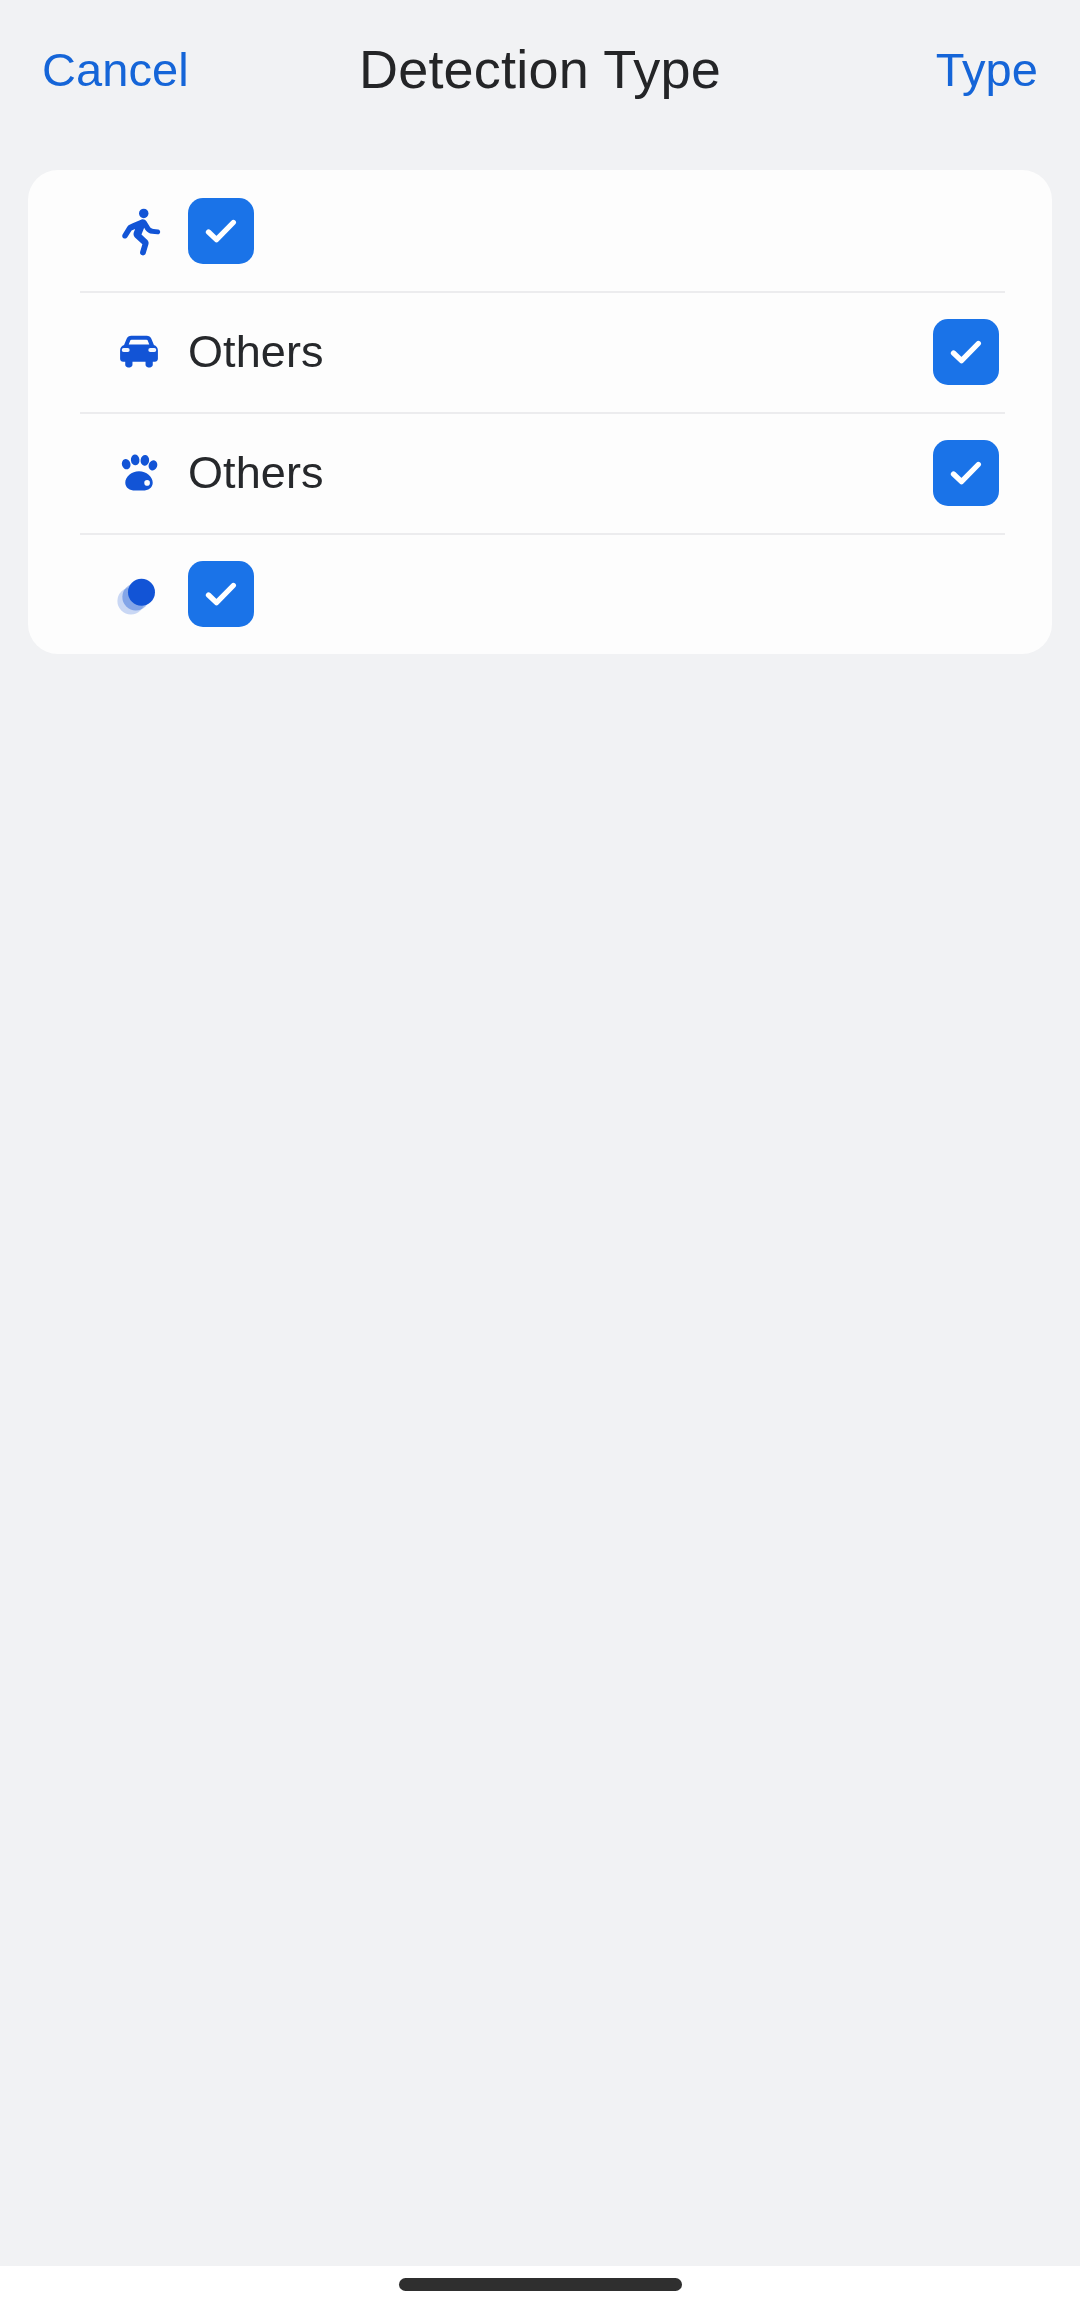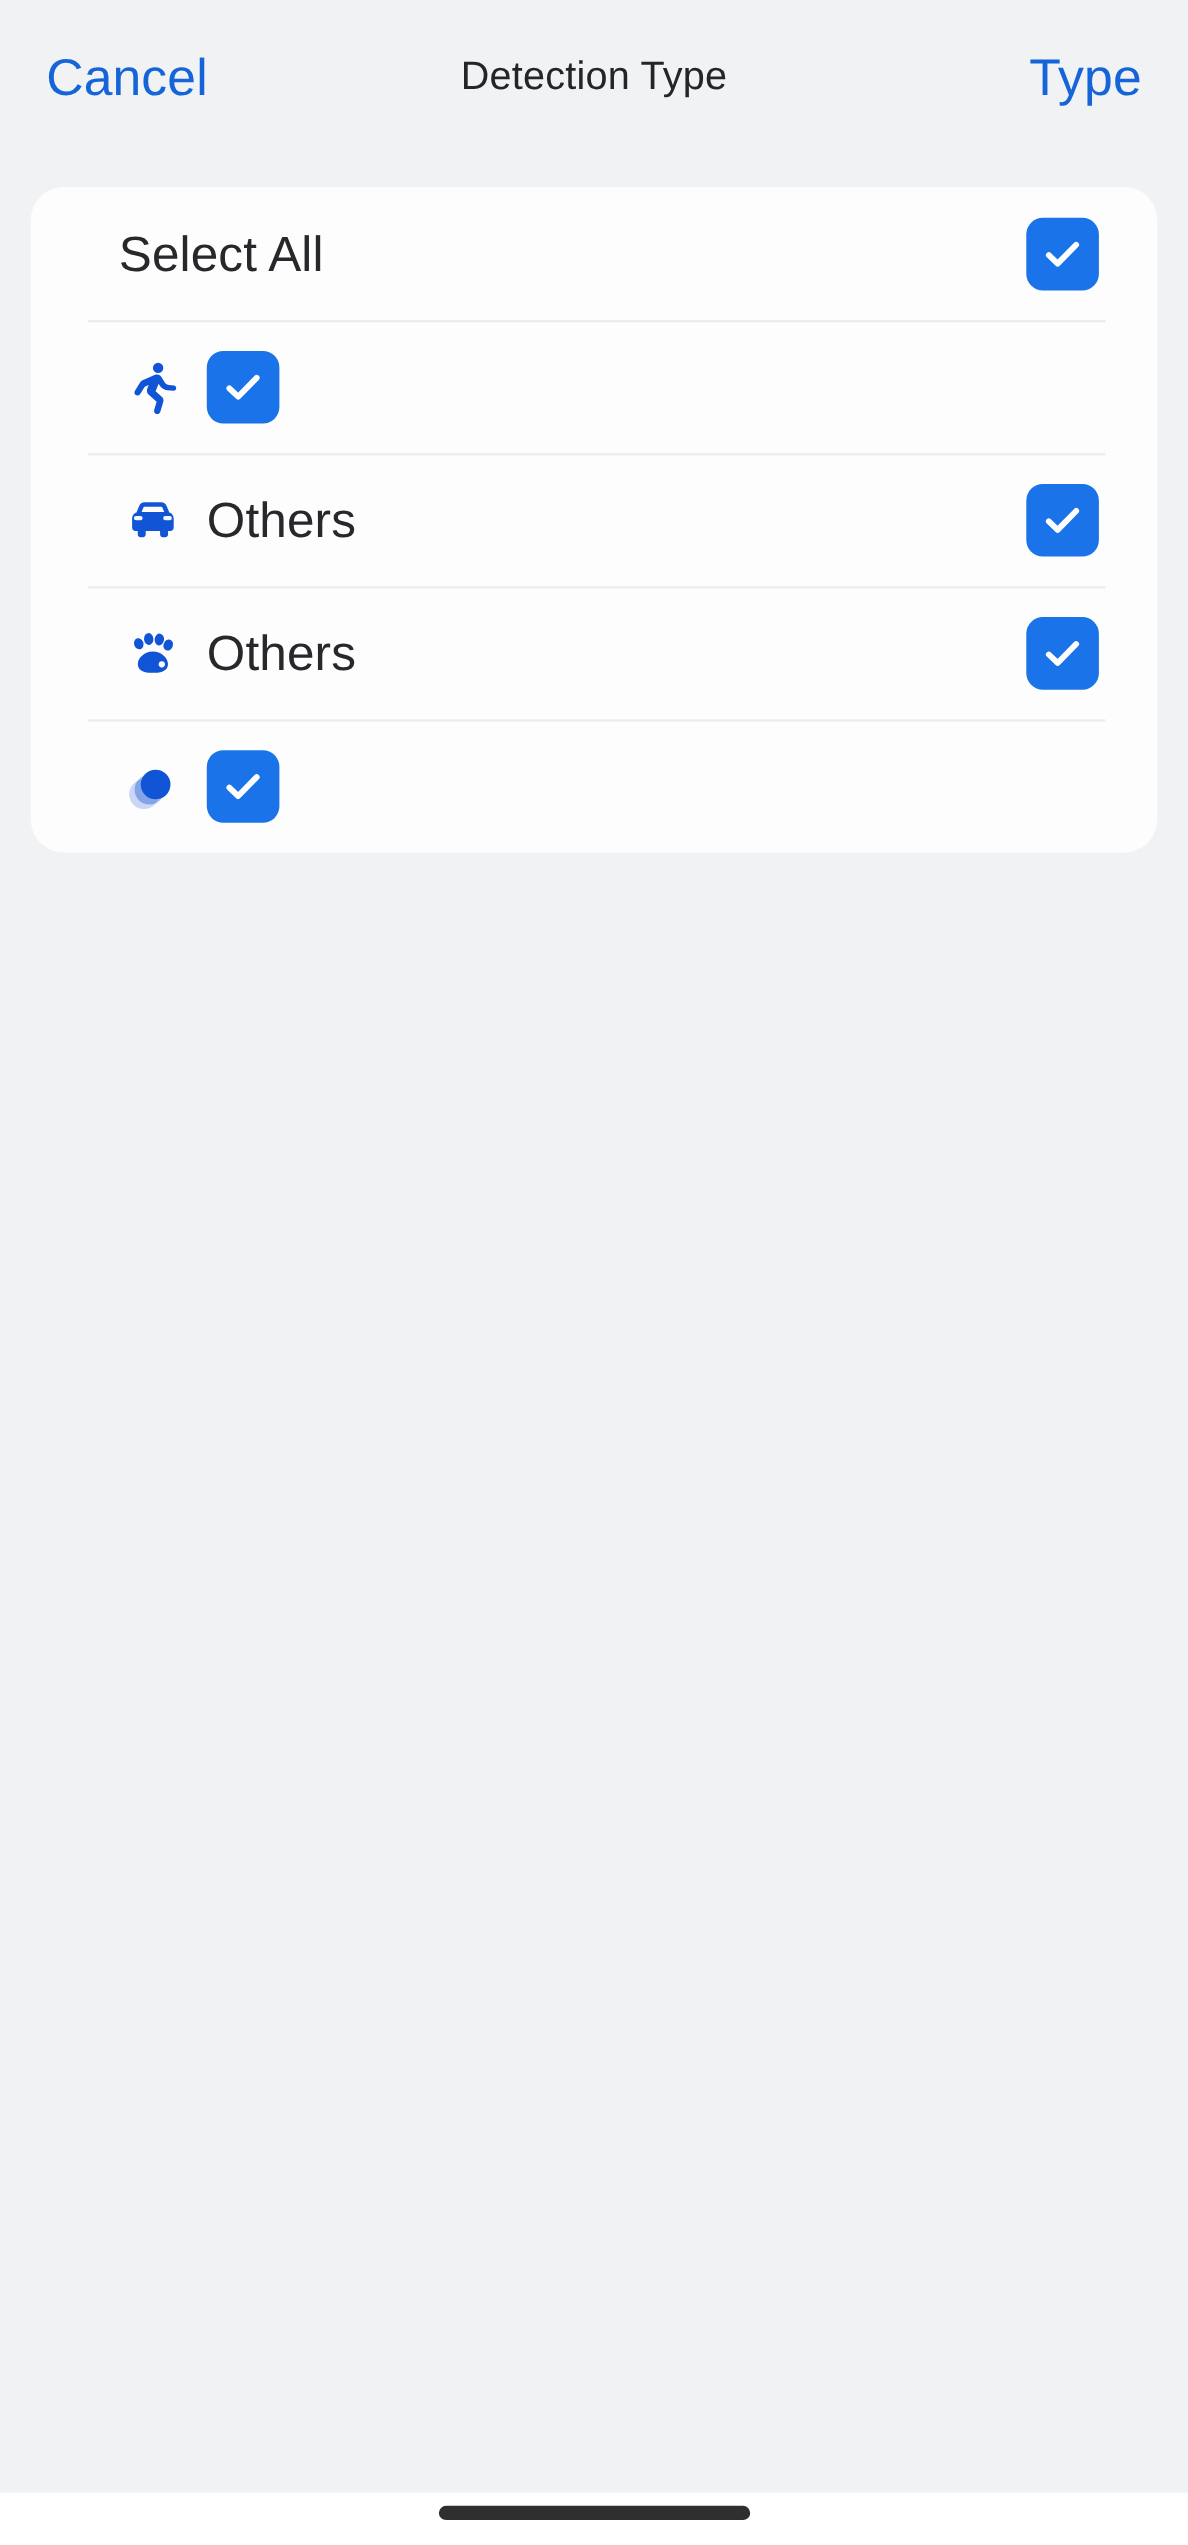--- a/index.html
+++ b/index.html
@@ -38,21 +38,21 @@
     white-space: nowrap;
     cursor: pointer;
     line-height: 1;
   }
 
   .nav-title {
     position: absolute;
     left: 0;
     width: 1080px;
     text-align: center;
-    font-size: 36px;
+    font-size: 54px;
     color: #242527;
     letter-spacing: 0.2px;
     line-height: 1;
     pointer-events: none;
   }
 
   .nav-action.right { position: relative; z-index: 2; }
   .nav-action.left  { position: relative; z-index: 2; }
 
   
@@ -150,28 +150,20 @@
 <div class="nav-bar">
   <div class="nav-action left">Cancel</div>
 
   <div class="nav-title">Detection Type</div>
 
   <div class="nav-action right">Type</div>
 </div>
 
 <div class="card">
 
-  <div class="row no-icon">
-    <div class="row-label">Select All</div>
-    <div class="checkbox">
-      <svg width="40" height="40" viewBox="0 0 24 24" aria-hidden="true">
-        <path d="M4.5 12.6 L9.3 17.2 L19.4 6.9" fill="none" stroke="#ffffff" stroke-width="3.2" stroke-linecap="round" stroke-linejoin="round"></path>
-      </svg>
-    </div>
-  </div>
 
   <div class="row">
     <div class="row-icon">
       <svg width="54" height="54" viewBox="0 0 24 24">
         <g fill="#1254d6">
           <circle cx="14.1" cy="4.2" r="2.1"></circle>
           <path d="M9.2 8.6 L12.9 7.0 c0.9-0.4 1.9-0.1 2.4 0.7 l1.5 2.4 c0.4 0.6 1.0 0.9 1.7 1.0 l2.0 0.2
                    c0.6 0.1 1.0 0.6 0.9 1.2 c-0.1 0.6-0.6 1.0-1.2 0.9 l-2.4-0.2 c-1.2-0.1-2.3-0.8-3.0-1.8
                    l-0.5-0.8 -1.2 3.0 2.6 2.4 c0.5 0.5 0.7 1.2 0.5 1.9 l-1.2 4.0 c-0.2 0.7-0.9 1.1-1.6 0.9
                    c-0.7-0.2-1.1-0.9-0.9-1.6 l1.0-3.3 -3.3-3.0 c-0.6-0.6-0.8-1.5-0.5-2.3 l0.6-1.5 -1.6 0.7

